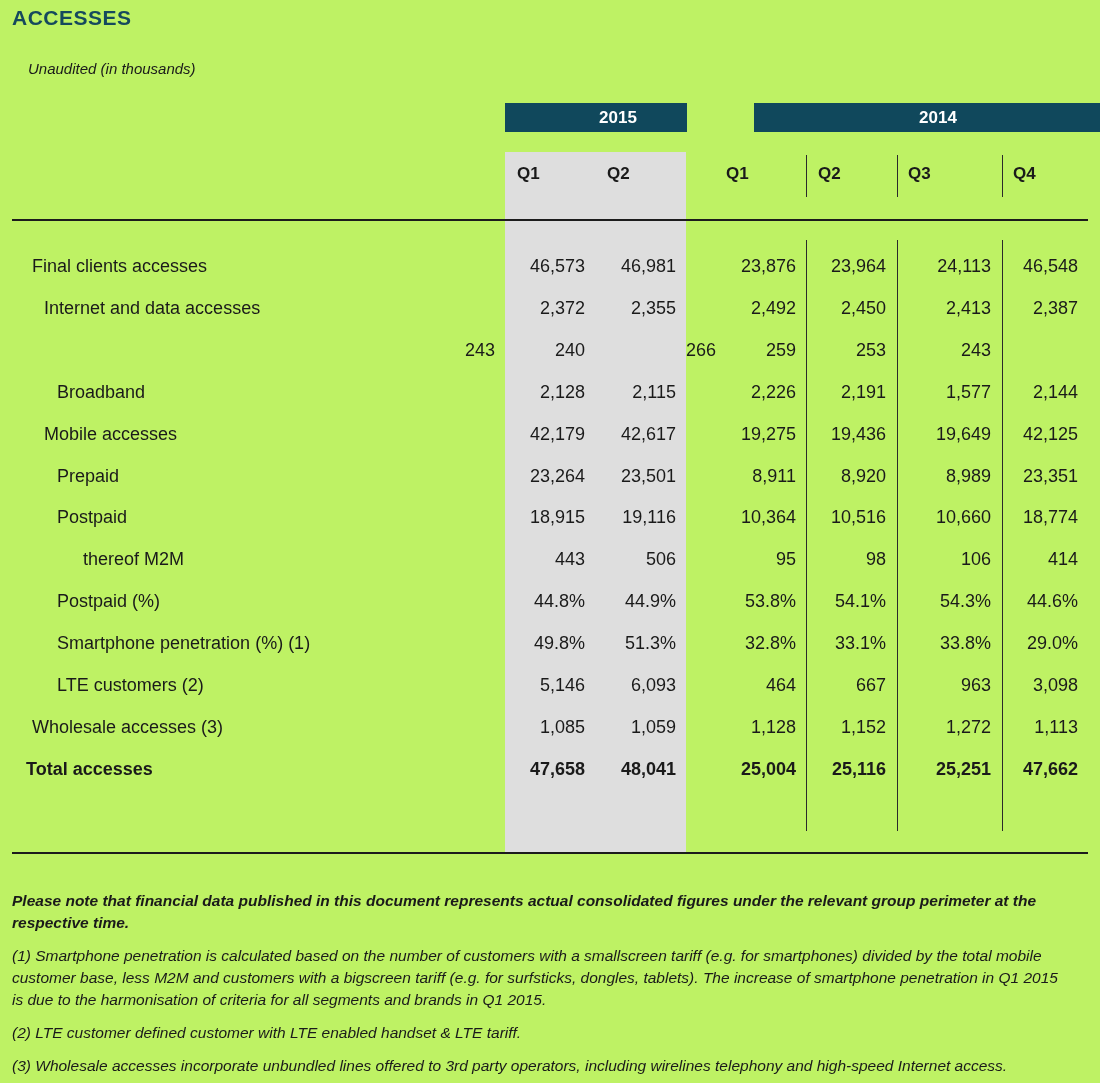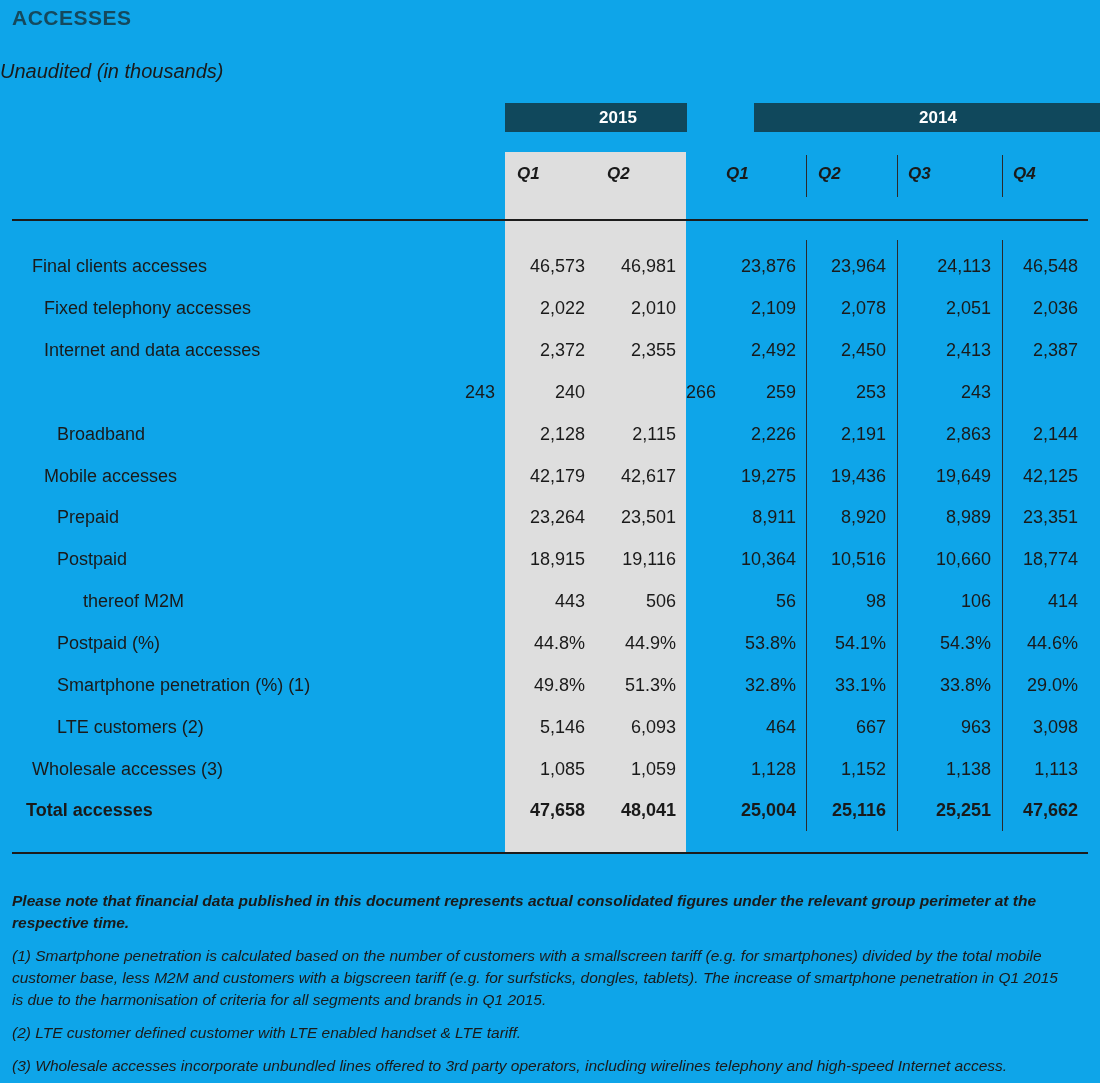--- a/index.html
+++ b/index.html
@@ -1,38 +1,38 @@
 <!DOCTYPE html>
 <html><head>
 <meta charset="utf-8">
 <style>
   * { box-sizing: border-box; }
   html, body { margin: 0; padding: 0; background: #ffffff; }
   .page {
     position: relative;
     width: 1100px;
     height: 1083px;
-    background: #0ea5e9;
+    background: #bef264;
     font-family: "Liberation Sans", sans-serif;
     color: var(--text, #1a1a1a);
     overflow: hidden;
   }
 
   .title {
     position: absolute;
     left: 12px; top: 6px;
     font-size: 21px;
     font-weight: bold;
     letter-spacing: 0.5px;
     color: var(--title, #15495d);
   }
   .subtitle {
     position: absolute;
-    left: 0; top: 60px;
-    font-size: 20px;
+    left: 28px; top: 60px;
+    font-size: 15px;
     font-style: italic;
   }
 
   .band {
     position: absolute;
     top: 103px; height: 29px;
     background: var(--band, #10485c);
     color: #ffffff;
     font-weight: bold;
     font-size: 17px;
@@ -54,21 +54,21 @@
   }
 
   .qrow {
     position: absolute;
     left: 12px; top: 152px;
     width: 1076px; height: 43px;
     align-items: center;
     font-weight: bold;
     font-size: 17px;
   }
-  .qrow .qcell { padding-left: 12px; font-style: italic; }
+  .qrow .qcell { padding-left: 12px; }
 
   .rule {
     position: absolute;
     left: 12px; width: 1076px; height: 2px;
     background: #1c1c1c;
   }
   .rule-top { top: 219px; }
   .rule-bottom { top: 852px; }
 
   .vsep { position: absolute; width: 1px; background: #2a2a2a; }
@@ -150,30 +150,20 @@
         <div class="cell-label indent-1">Final clients accesses</div>
         <div class="cell-num">46,573</div>
         <div class="cell-num">46,981</div>
         <div></div>
         <div class="cell-num">23,876</div>
         <div class="cell-num">23,964</div>
         <div class="cell-num">24,113</div>
         <div class="cell-num">46,548</div>
       </div>
       <div class="trow grid">
-        <div class="cell-label indent-2">Fixed telephony accesses</div>
-        <div class="cell-num">2,022</div>
-        <div class="cell-num">2,010</div>
-        <div></div>
-        <div class="cell-num">2,109</div>
-        <div class="cell-num">2,078</div>
-        <div class="cell-num">2,051</div>
-        <div class="cell-num">2,036</div>
-      </div>
-      <div class="trow grid">
         <div class="cell-label indent-2">Internet and data accesses</div>
         <div class="cell-num">2,372</div>
         <div class="cell-num">2,355</div>
         <div></div>
         <div class="cell-num">2,492</div>
         <div class="cell-num">2,450</div>
         <div class="cell-num">2,413</div>
         <div class="cell-num">2,387</div>
       </div>
       <div class="trow grid">
@@ -185,21 +175,21 @@
         <div class="cell-num">253</div>
         <div class="cell-num">243</div>
       </div>
       <div class="trow grid">
         <div class="cell-label indent-3">Broadband</div>
         <div class="cell-num">2,128</div>
         <div class="cell-num">2,115</div>
         <div></div>
         <div class="cell-num">2,226</div>
         <div class="cell-num">2,191</div>
-        <div class="cell-num">2,863</div>
+        <div class="cell-num">1,577</div>
         <div class="cell-num">2,144</div>
       </div>
       <div class="trow grid">
         <div class="cell-label indent-2">Mobile accesses</div>
         <div class="cell-num">42,179</div>
         <div class="cell-num">42,617</div>
         <div></div>
         <div class="cell-num">19,275</div>
         <div class="cell-num">19,436</div>
         <div class="cell-num">19,649</div>
@@ -223,21 +213,21 @@
         <div class="cell-num">10,364</div>
         <div class="cell-num">10,516</div>
         <div class="cell-num">10,660</div>
         <div class="cell-num">18,774</div>
       </div>
       <div class="trow grid">
         <div class="cell-label indent-4">thereof M2M</div>
         <div class="cell-num">443</div>
         <div class="cell-num">506</div>
         <div></div>
-        <div class="cell-num">56</div>
+        <div class="cell-num">95</div>
         <div class="cell-num">98</div>
         <div class="cell-num">106</div>
         <div class="cell-num">414</div>
       </div>
       <div class="trow grid">
         <div class="cell-label indent-3">Postpaid (%)</div>
         <div class="cell-num">44.8%</div>
         <div class="cell-num">44.9%</div>
         <div></div>
         <div class="cell-num">53.8%</div>
@@ -265,21 +255,21 @@
         <div class="cell-num">963</div>
         <div class="cell-num">3,098</div>
       </div>
       <div class="trow grid">
         <div class="cell-label indent-1">Wholesale accesses (3)</div>
         <div class="cell-num">1,085</div>
         <div class="cell-num">1,059</div>
         <div></div>
         <div class="cell-num">1,128</div>
         <div class="cell-num">1,152</div>
-        <div class="cell-num">1,138</div>
+        <div class="cell-num">1,272</div>
         <div class="cell-num">1,113</div>
       </div>
       <div class="trow grid bold">
         <div class="cell-label indent-0">Total accesses</div>
         <div class="cell-num">47,658</div>
         <div class="cell-num">48,041</div>
         <div></div>
         <div class="cell-num">25,004</div>
         <div class="cell-num">25,116</div>
         <div class="cell-num">25,251</div>

